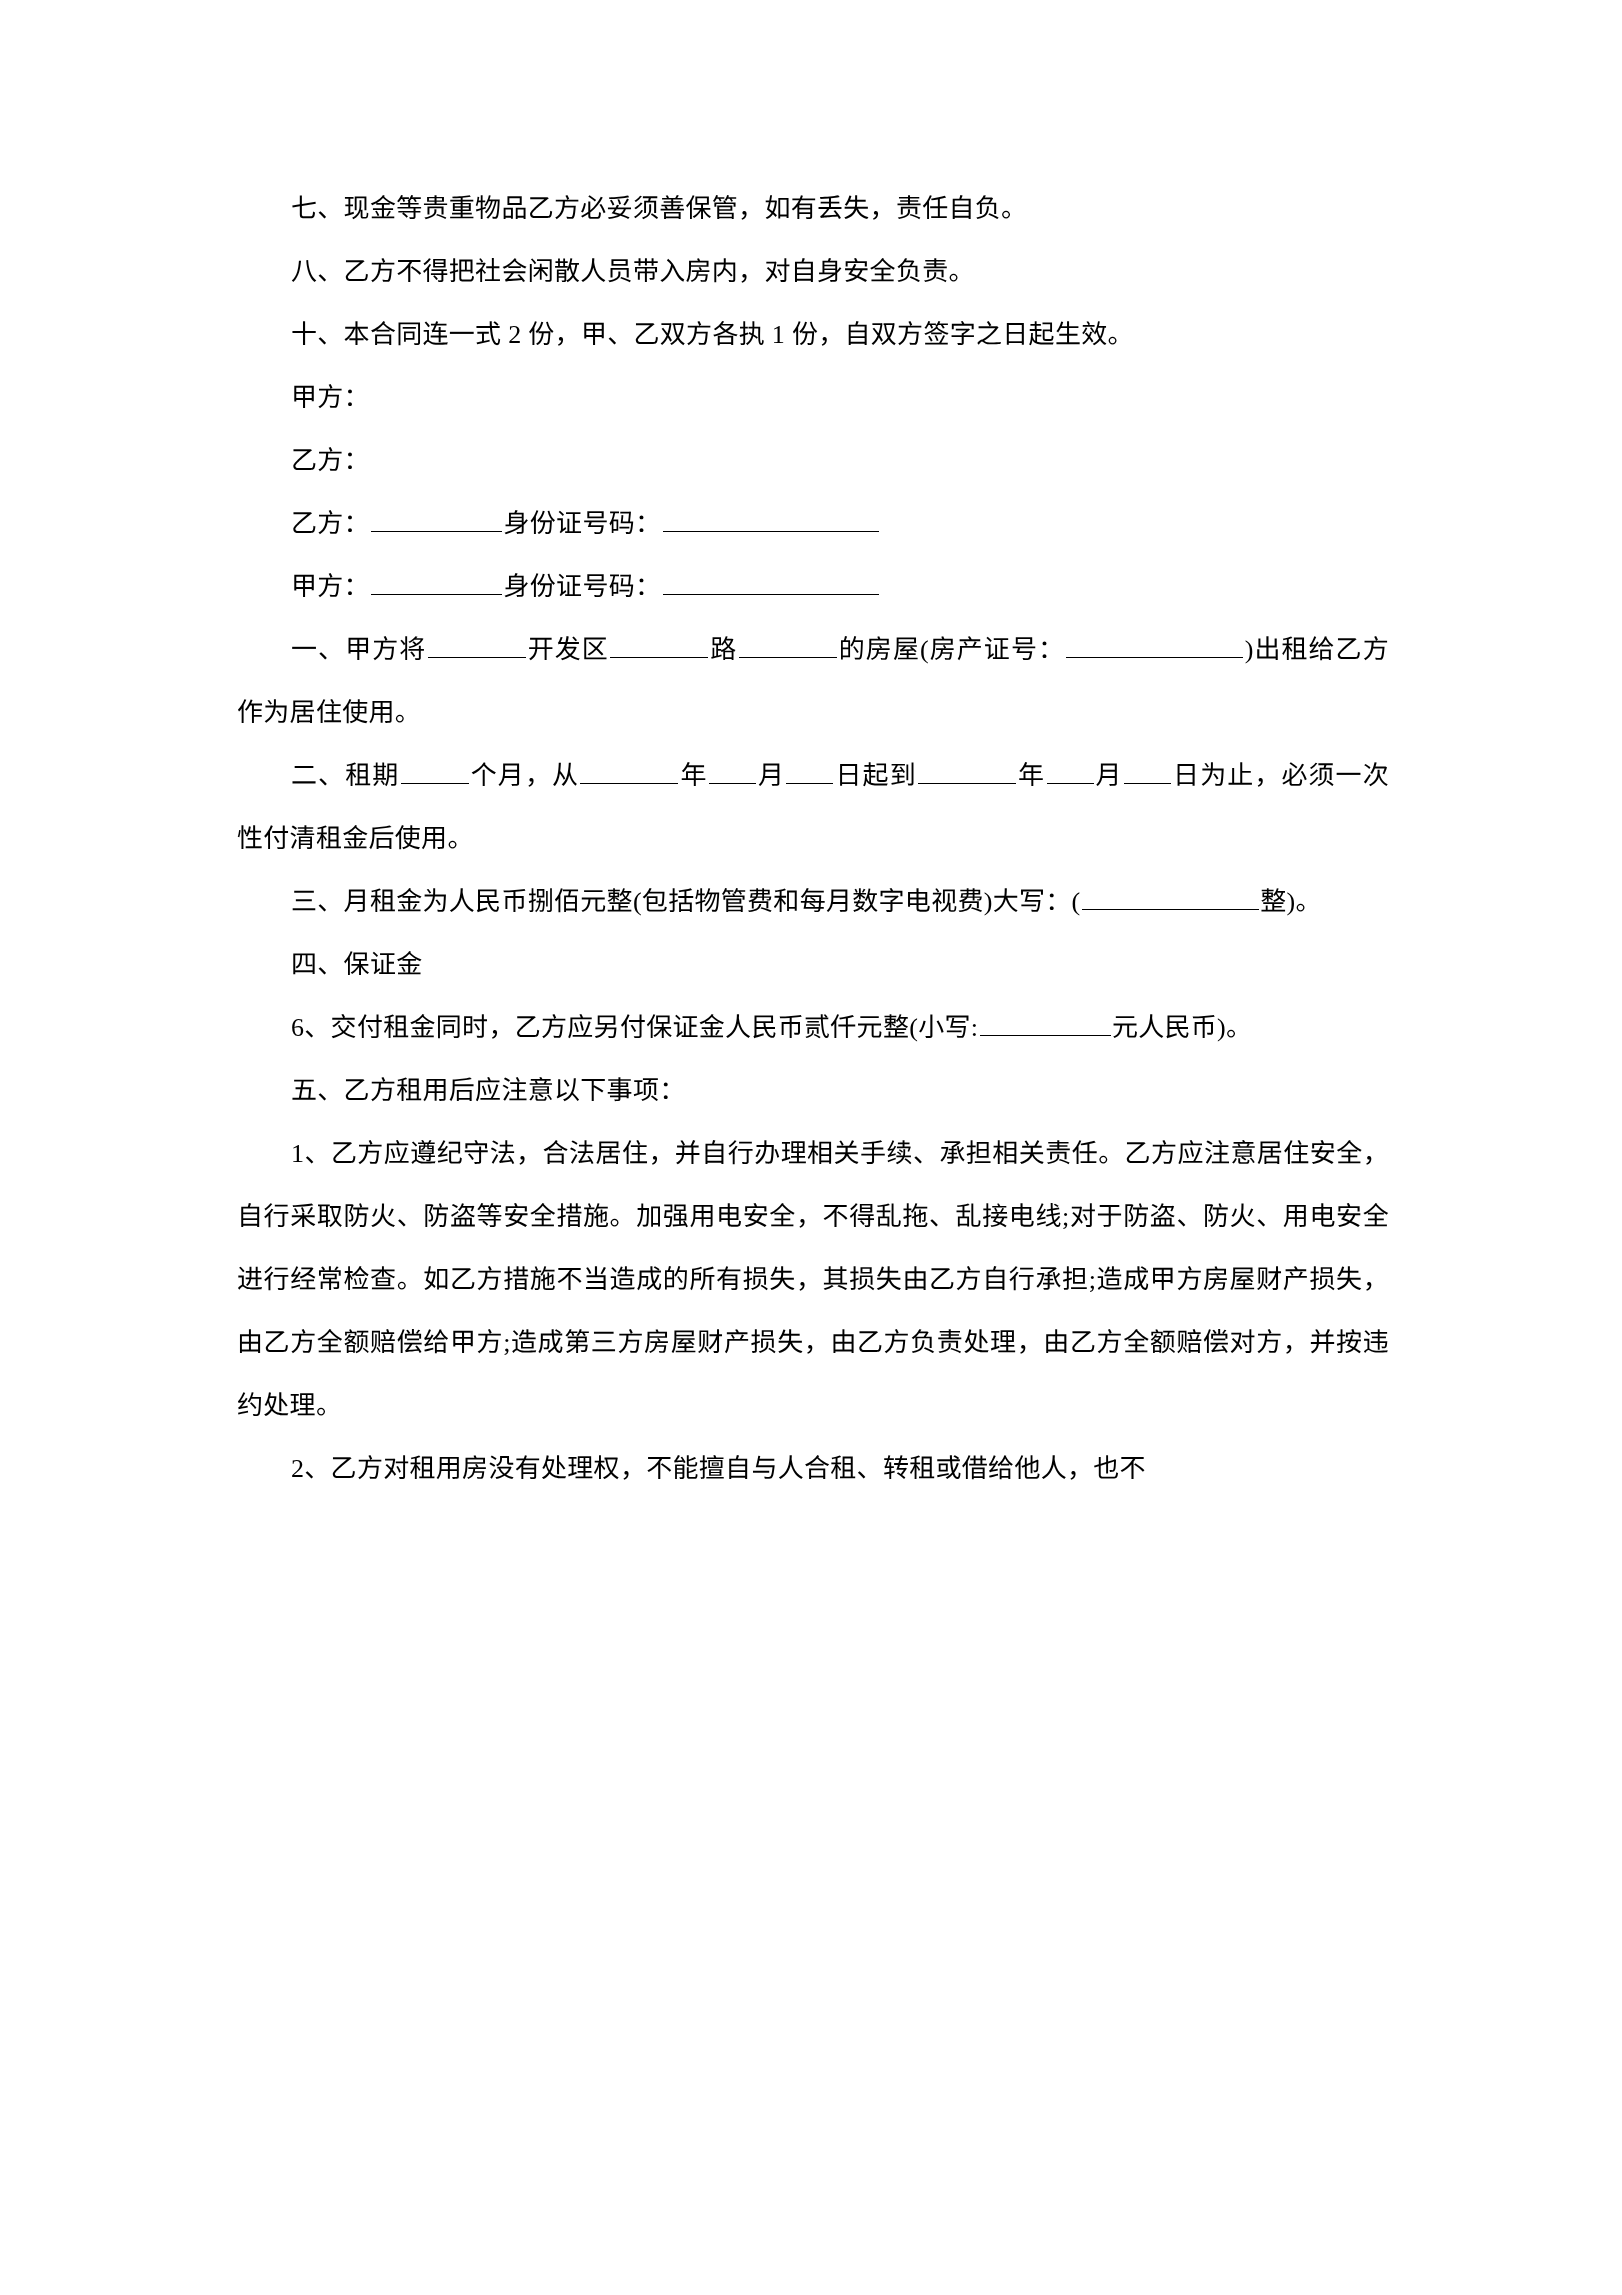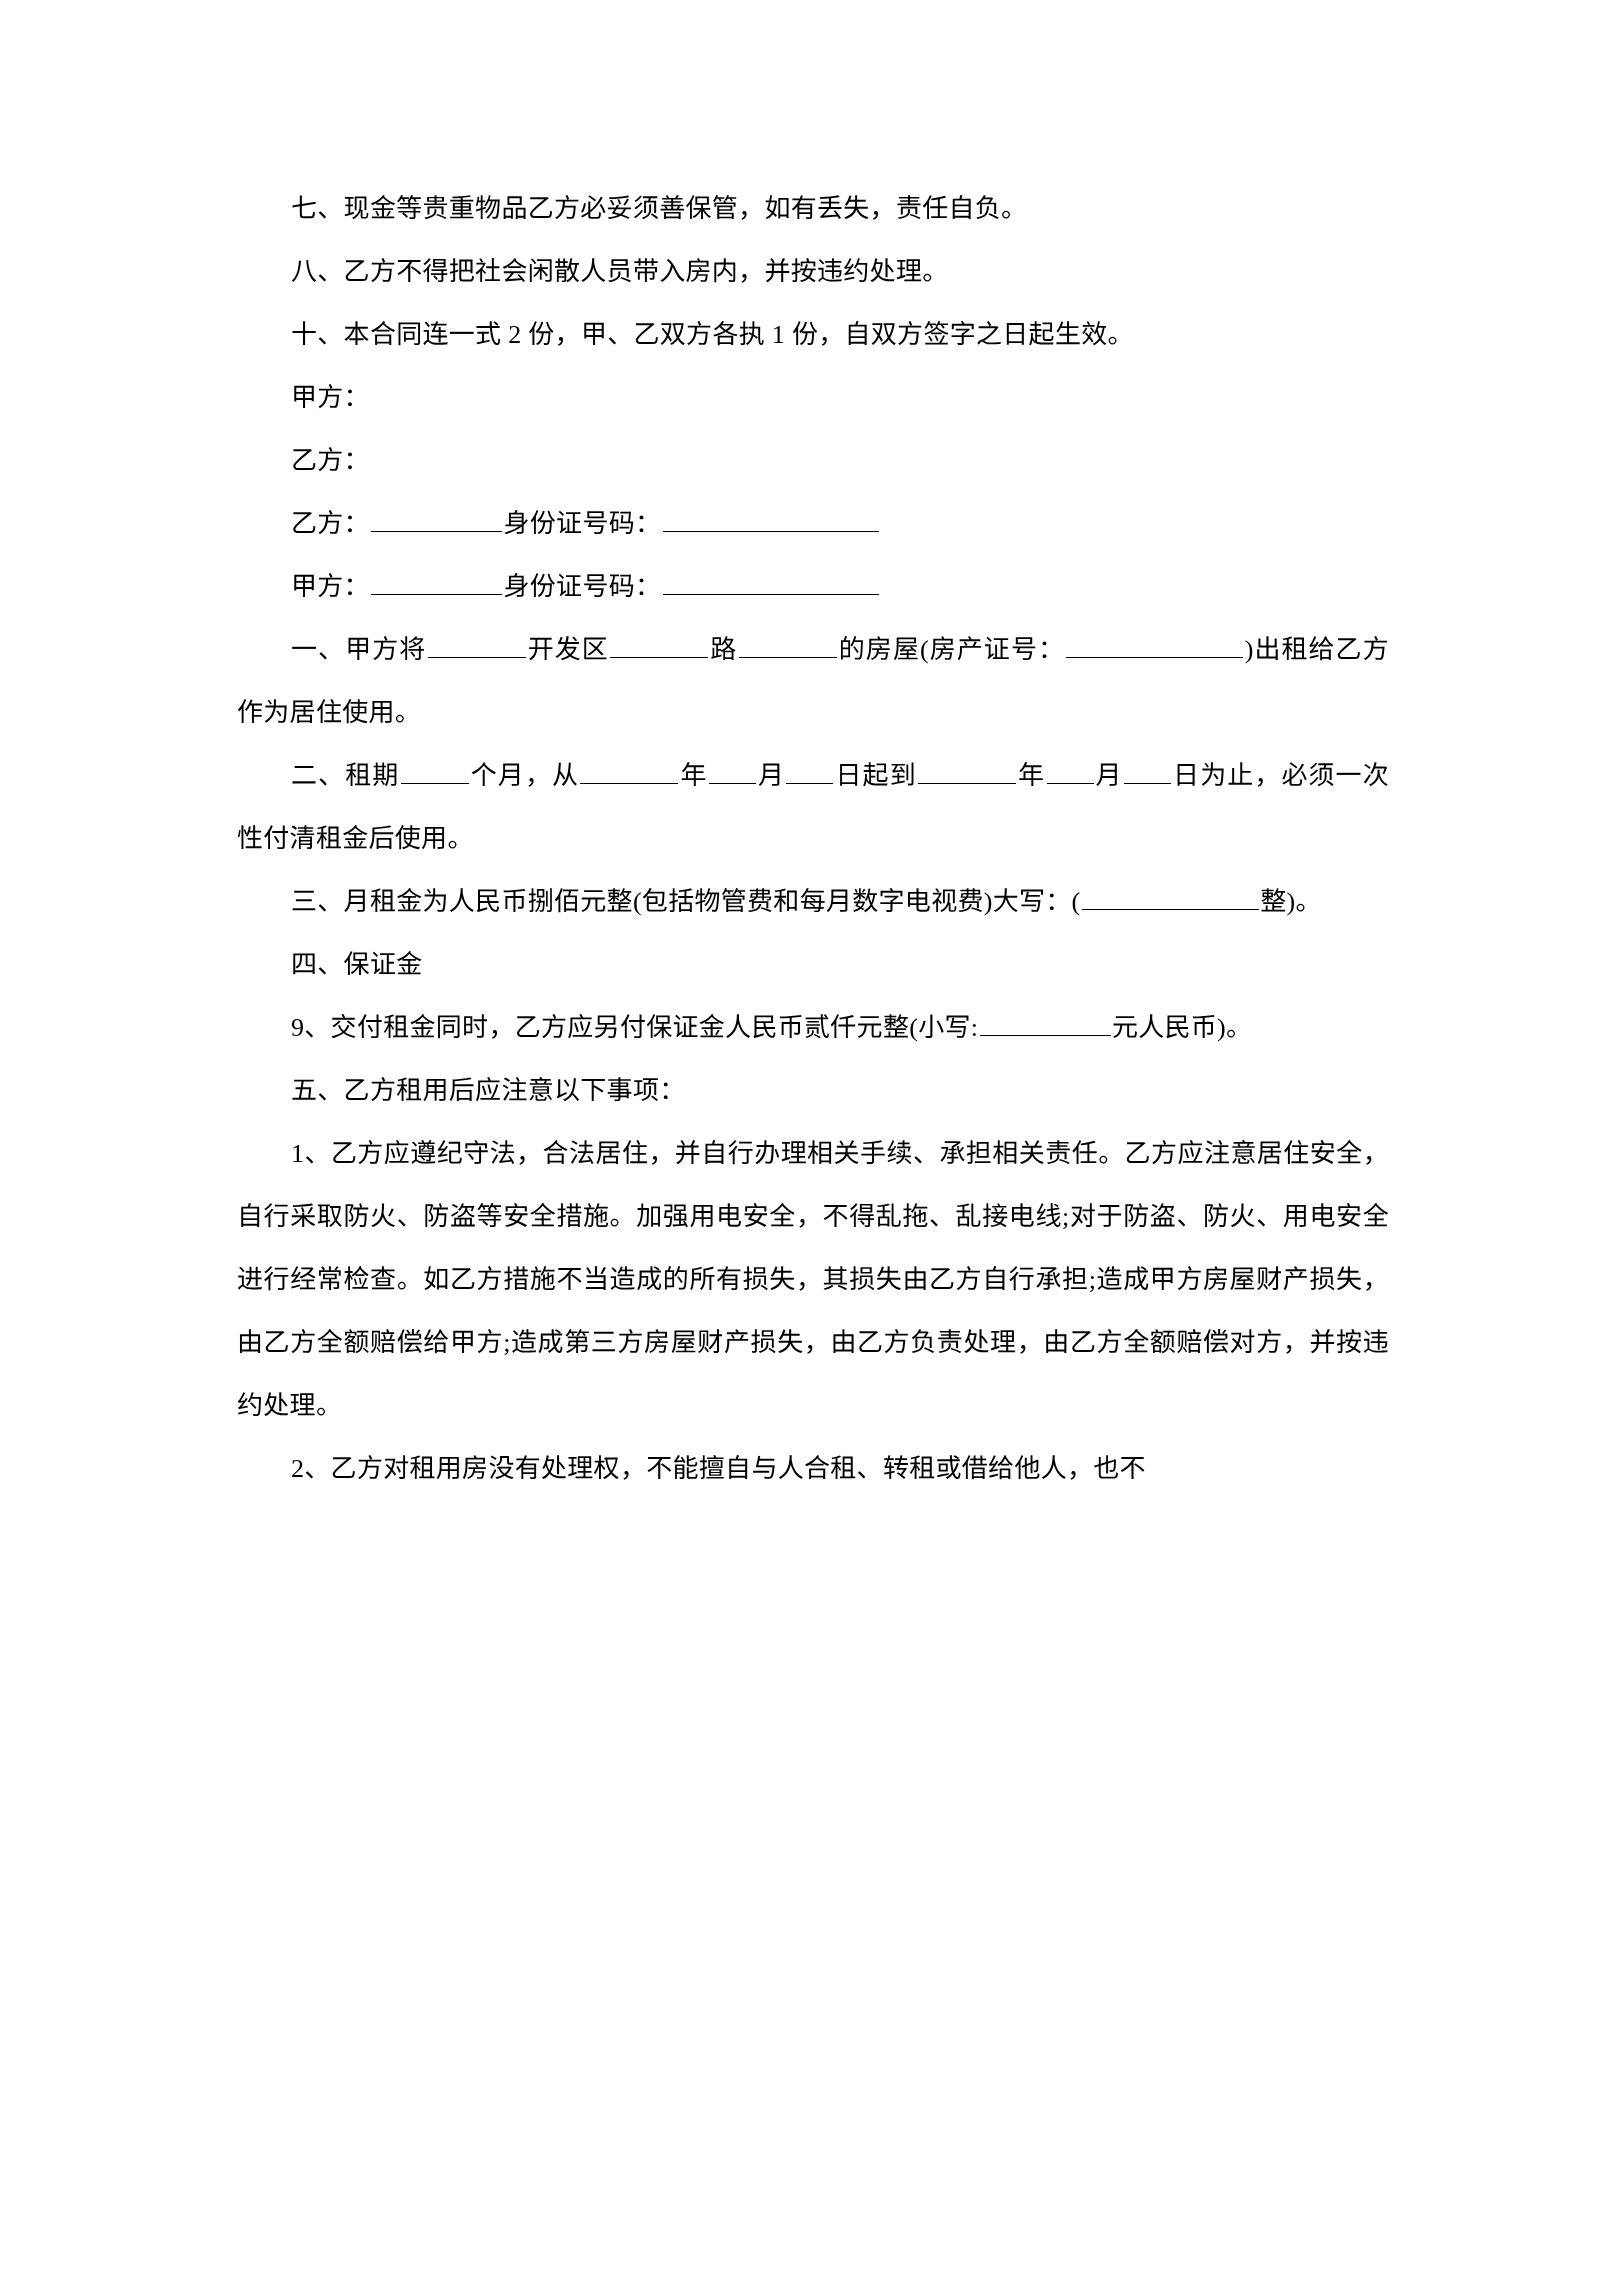--- a/index.html
+++ b/index.html
@@ -58,21 +58,21 @@
   .b-xl { width: 177px; }
   .b-xxl { width: 216px; }
 </style>
 </head>
 <body>
 
 <div class="page">
   <div class="content">
 
     <p class="indent">七、现金等贵重物品乙方必妥须善保管，如有丢失，责任自负。</p>
-    <p class="indent">八、乙方不得把社会闲散人员带入房内，并按违约处理。</p>
+    <p class="indent">八、乙方不得把社会闲散人员带入房内，对自身安全负责。</p>
     <p class="indent">十、本合同连一式 2 份，甲、乙双方各执 1 份，自双方签字之日起生效。</p>
     <p class="indent">甲方：</p>
     <p class="indent">乙方：</p>
 
 
     <p class="indent">
       <span>乙方：</span><span class="blank b-lg"></span><span>身份证号码：</span><span class="blank b-xxl"></span>
     </p>
 
     <p class="indent">
@@ -87,21 +87,21 @@
       <span>二、租期</span><span class="blank b-sm"></span><span>个月，从</span><span class="blank b-md"></span><span>年</span><span class="blank b-xs"></span><span>月</span><span class="blank b-xs"></span><span>日起到</span><span class="blank b-md"></span><span>年</span><span class="blank b-xs"></span><span>月</span><span class="blank b-xs"></span><span>日为止，必须一次性付清租金后使用。</span>
     </p>
 
     <p class="indent">
       <span>三、月租金为人民币捌佰元整(包括物管费和每月数字电视费)大写：(</span><span class="blank b-xl"></span><span>整)。</span>
     </p>
 
     <p class="indent">四、保证金</p>
 
     <p class="indent">
-      <span>9、交付租金同时，乙方应另付保证金人民币贰仟元整(小写:</span><span class="blank b-lg"></span><span>元人民币)。</span>
+      <span>6、交付租金同时，乙方应另付保证金人民币贰仟元整(小写:</span><span class="blank b-lg"></span><span>元人民币)。</span>
     </p>
 
 
     <p class="indent">五、乙方租用后应注意以下事项：</p>
 
     <p class="indent">1、乙方应遵纪守法，合法居住，并自行办理相关手续、承担相关责任。乙方应注意居住安全，自行采取防火、防盗等安全措施。加强用电安全，不得乱拖、乱接电线;对于防盗、防火、用电安全进行经常检查。如乙方措施不当造成的所有损失，其损失由乙方自行承担;造成甲方房屋财产损失，由乙方全额赔偿给甲方;造成第三方房屋财产损失，由乙方负责处理，由乙方全额赔偿对方，并按违约处理。</p>
 
     <p class="indent">2、乙方对租用房没有处理权，不能擅自与人合租、转租或借给他人，也不</p>
 
   </div>

